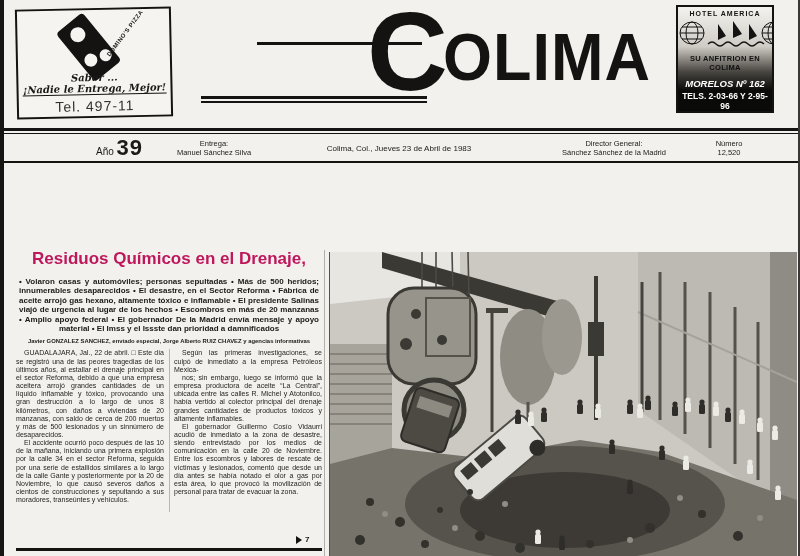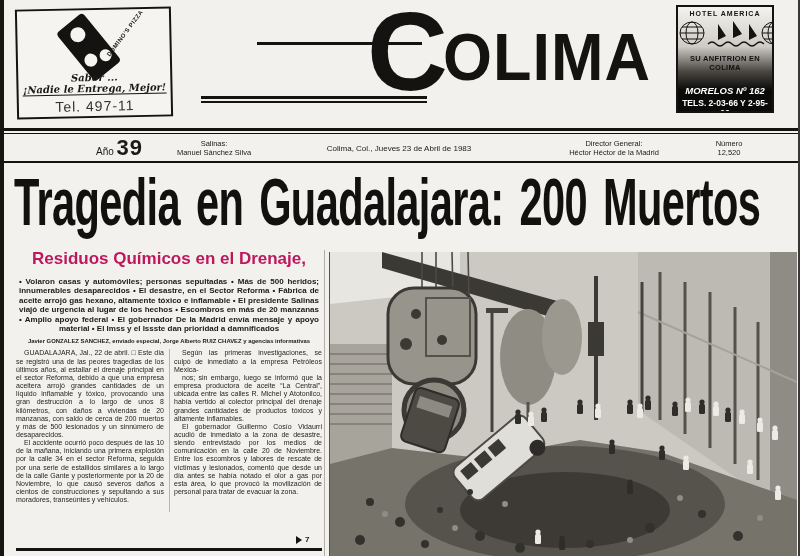--- a/index.html
+++ b/index.html
@@ -15,21 +15,21 @@
   .dom-tile .dot3 { position:absolute; left:19px; top:42px; width:12px; height:12px; background:#f6f4f0; border-radius:50%; }
   .dom-brand { position:absolute; left:88px; top:44px; font-size:6px; font-weight:bold; letter-spacing:.5px; transform:rotate(-52deg); transform-origin:left top; }
   .dom-script { position:absolute; left:0; top:62px; width:100%; text-align:center; font-family:"DejaVu Serif", serif; font-style:italic; font-weight:bold; font-size:10px; line-height:11px; }
   .dom-script .u { border-bottom:1px solid #141311; }
   .dom-tel { position:absolute; left:0; top:88px; width:100%; text-align:center; font-size:14px; letter-spacing:1px; color:#34322f; }
 
   .ad-hotel { position:absolute; left:672px; top:5px; width:98px; height:108px; border:2px solid #141311; background:linear-gradient(#f4f2ee 0%, #cfccc6 38%, #4a4742 62%, #0a0a09 80%); overflow:hidden; }
   .hotel-name { text-align:center; font-size:7px; font-weight:bold; letter-spacing:1px; margin-top:3px; color:#141311; }
   .hotel-art { display:block; margin:1px auto 0; }
   .hotel-line1 { text-align:center; font-size:7.5px; font-weight:bold; color:#111; margin-top:2px; letter-spacing:.3px; }
-  .hotel-line2 { text-align:center; font-size:9.5px; font-weight:bold; color:#fff; margin-top:13px; font-style:italic; }
+  .hotel-line2 { text-align:center; font-size:9.5px; font-weight:bold; color:#fff; margin-top:6px; font-style:italic; }
   .hotel-line3 { text-align:center; font-size:8.5px; font-weight:bold; color:#fff; margin-top:2px; }
   .hotel-line4 { text-align:center; font-size:8.5px; font-weight:bold; color:#fff; margin-top:2px; font-style:italic; }
 
   
   .masthead { position:absolute; left:195px; top:12px; width:420px; height:108px; }
   .mh-script { position:absolute; left:0; top:22px; font-family:"DejaVu Serif", serif; font-style:italic; font-weight:bold; font-size:47px; letter-spacing:1px; color:#141311; }
   .mh-line-top { position:absolute; left:58px; top:30px; width:165px; height:3px; background:#141311; }
   .mh-line-bot1 { position:absolute; left:2px; top:84px; width:226px; height:3px; background:#141311; }
   .mh-line-bot2 { position:absolute; left:2px; top:89px; width:226px; height:2px; background:#141311; }
   .mh-c { position:absolute; left:168px; top:-16px; font-size:112px; font-weight:bold; color:#141311; line-height:1; }
@@ -119,38 +119,35 @@
     <div class="mh-line-bot2"></div>
     <div class="mh-c">C</div>
     <div class="mh-rest">OLIMA</div>
   </div>
 
   <div class="rule-double"></div>
 
   <div class="infobar">
     <div class="ib-anio"><span>Año </span><b>39</b></div>
     <div class="ib-cell ib-fundador">
-      <div>Salinas:</div>
+      <div>Entrega:</div>
       <div>Manuel Sánchez Silva</div>
     </div>
     <div class="ib-cell ib-date">Colima, Col., Jueves 23 de Abril de 1983</div>
     <div class="ib-cell ib-director">
       <div>Director General:</div>
-      <div>Héctor Héctor de la Madrid</div>
+      <div>Sánchez Sánchez de la Madrid</div>
     </div>
     <div class="ib-cell ib-numero">
       <div>Número</div>
       <div>12,520</div>
     </div>
   </div>
   <div class="rule-thin"></div>
 
-  <div class="headline">
-    <span>Tragedia en Guadalajara: 200 Muertos</span>
-  </div>
 
   <div class="story">
     <div class="subhead">
       <div>Residuos Químicos en el Drenaje,</div>
     </div>
     <div class="summary">• Volaron casas y automóviles; personas sepultadas • Más de 500 heridos; innumerables desaparecidos • El desastre, en el Sector Reforma • Fábrica de aceite arrojó gas hexano, altamente tóxico e inflamable • El presidente Salinas viajó de urgencia al lugar de los hechos • Escombros en más de 20 manzanas • Amplio apoyo federal • El gobernador De la Madrid envía mensaje y apoyo material • El Imss y el Issste dan prioridad a damnificados</div>
     <div class="byline">Javier GONZALEZ SANCHEZ, enviado especial, Jorge Alberto RUIZ CHAVEZ y agencias informativas</div>
     <div class="cols">
       <p>GUADALAJARA, Jal., 22 de abril. □ Este día se registró una de las peores tragedias de los últimos años, al estallar el drenaje principal en el sector Reforma, debido a que una empresa aceitera arrojó grandes cantidades de un líquido inflamable y tóxico, provocando una gran destrucción a lo largo de unos 8 kilómetros, con daños a viviendas de 20 manzanas, con saldo de cerca de 200 muertos y más de 500 lesionados y un sinnúmero de desaparecidos.</p>
       <p>El accidente ocurrió poco después de las 10 de la mañana, iniciando una primera explosión por la calle 34 en el sector Reforma, seguida por una serie de estallidos similares a lo largo de la calle Gante y posteriormente por la 20 de Noviembre, lo que causó severos daños a cientos de construcciones y sepultando a sus moradores, transeúntes y vehículos.</p>

